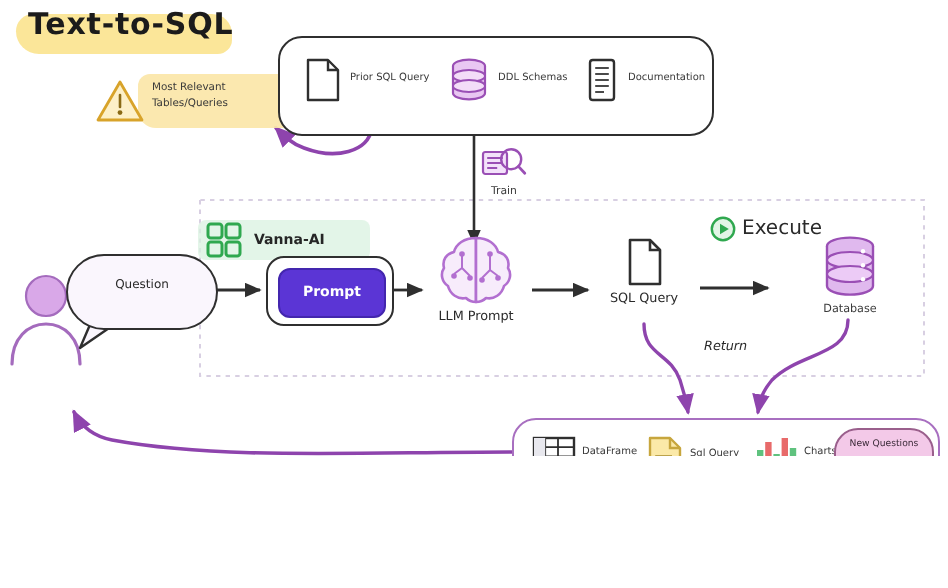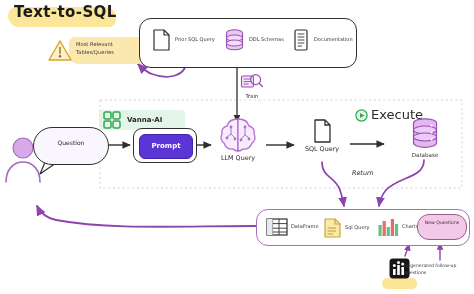--- a/index.html
+++ b/index.html
@@ -2,21 +2,21 @@
 <html><head>
 <meta charset="utf-8">
 <style>
   html,body{margin:0;padding:0;}
   body{
     width:474px;height:294px;
     background:#ffffff;
     font-family:"DejaVu Sans", sans-serif;
     overflow:hidden;
   }
-  #canvas{position:relative;width:474px;height:294px;overflow:hidden;background:#fff;}
+  #canvas{position:relative;width:474px;height:228px;overflow:hidden;background:#fff;}
   #svg-layer{position:absolute;left:0;top:0;width:474px;height:294px;pointer-events:none;}
 
   .node{position:absolute;}
   .lbl{
     font-family:"DejaVu Sans", sans-serif;
     color:#2a2a2a;
     white-space:nowrap;
     line-height:1.15;
   }
 
@@ -88,21 +88,21 @@
   
   #llm-wrap{left:212px;top:116px;width:52px;text-align:center;}
   #llm-text{font-size:6.4px;color:#2a2a2a;margin-top:1px;}
 
   
   #sqlq-wrap{left:296px;top:118px;width:52px;text-align:center;}
   #sqlq-text{font-size:6.4px;color:#2a2a2a;margin-top:2px;}
 
   
   #exec-wrap{left:355px;top:108px;display:flex;align-items:center;gap:3px;}
-  #exec-text{font-size:13px;color:#2a2a2a;}
+  #exec-text{font-size:10px;color:#2a2a2a;}
 
   
   #db-wrap{left:398px;top:117px;width:54px;text-align:center;}
   #db-text{font-size:5.6px;color:#3a3a3a;margin-top:2px;}
 
   
   #return-text{left:352px;top:170px;font-size:6.4px;color:#2a2a2a;font-style:italic;}
 
   
   #results-bar{
@@ -295,21 +295,21 @@
       <path d="M20,3 C26,3 30,6 31,10 C35,11 37,14 36,18 C38,21 37,25 34,27
                C33,31 29,34 25,33 C23,35 20,35 20,35 L20,3 z" fill="#f7ecfb" stroke="#b26fd0" stroke-width="1.3" stroke-linejoin="round"></path>
       <path d="M13,12 L13,18 M13,18 L9,21 M13,18 L17,22 M27,12 L27,19 M27,19 L31,22 M27,19 L23,23" fill="none" stroke="#b26fd0" stroke-width="1"></path>
       <circle cx="13" cy="11" r="1.4" fill="#b26fd0"></circle>
       <circle cx="9" cy="22" r="1.4" fill="#b26fd0"></circle>
       <circle cx="17" cy="23" r="1.4" fill="#b26fd0"></circle>
       <circle cx="27" cy="11" r="1.4" fill="#b26fd0"></circle>
       <circle cx="31" cy="23" r="1.4" fill="#b26fd0"></circle>
       <circle cx="23" cy="24" r="1.4" fill="#b26fd0"></circle>
     </svg>
-    <div id="llm-text" class="lbl">LLM Query</div>
+    <div id="llm-text" class="lbl">LLM Prompt</div>
   </div>
 
   <div class="node" id="sqlq-wrap">
     <svg width="21" height="26" style="display:block;margin:0 auto;">
       <path d="M3,2 L13,2 L18,7 L18,24 L3,24 z" fill="#fff" stroke="#2f2f2f" stroke-width="1.3" stroke-linejoin="round"></path>
       <path d="M13,2 L13,7 L18,7" fill="none" stroke="#2f2f2f" stroke-width="1.3"></path>
     </svg>
     <div id="sqlq-text" class="lbl">SQL Query</div>
   </div>
 

